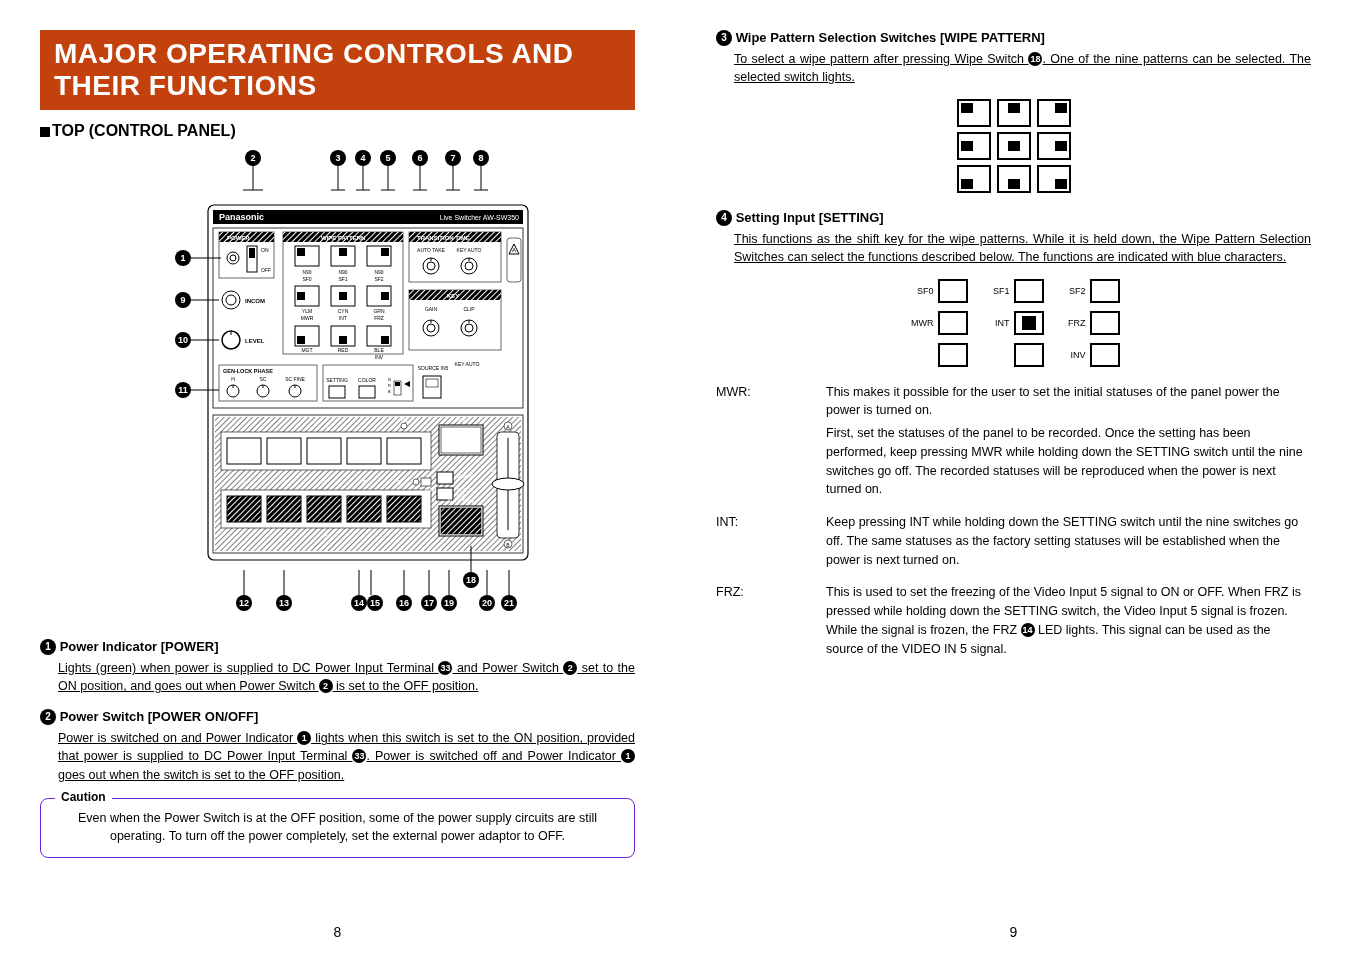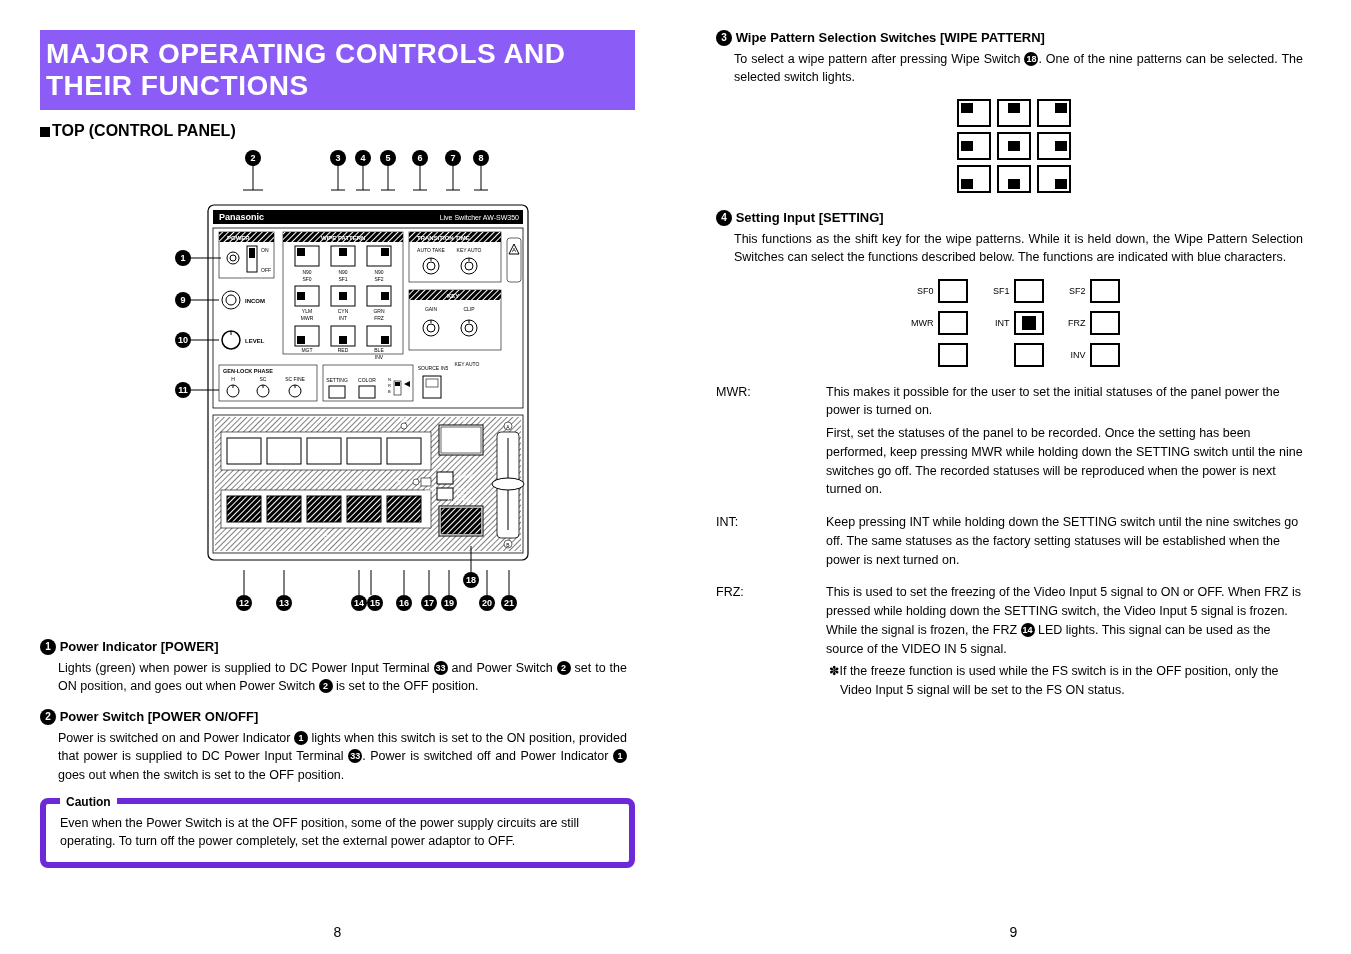--- a/index.html
+++ b/index.html
@@ -1,35 +1,35 @@
 <!DOCTYPE html>
 <html><head>
 <meta charset="utf-8">
 <style>
   * { box-sizing: border-box; margin: 0; padding: 0; }
   html, body { width: 1351px; height: 954px; background: #fff; font-family: Arial, Helvetica, sans-serif; color: #000; }
   .page { position: absolute; top: 0; width: 675px; height: 954px; padding: 30px 40px 20px 40px; }
   .page-left { left: 0; }
   .page-right { left: 676px; }
 
-  .title-bar { background: #8b5cf6; color: #fff; font-family: "Arial Narrow", Arial, sans-serif; font-stretch: condensed; font-size: 28px; letter-spacing: 0.5px; padding: 8px 6px; font-weight: 600; }
+  .title-bar { background: #c2410c; color: #fff; font-family: "Arial Narrow", Arial, sans-serif; font-stretch: condensed; font-size: 28px; letter-spacing: 0.5px; padding: 8px 14px; font-weight: 600; }
   .section-heading { font-weight: 700; font-size: 16px; margin: 12px 0 10px 0; }
   .sq { display:inline-block; width:10px; height:10px; background:#000; vertical-align: -1px; margin-right:2px;}
 
   .panel-illustration { position: relative; width: 430px; height: 465px; margin: 8px auto 24px auto; }
   .panel-svg { width:100%; height:100%; }
 
   .item-heading { font-weight:700; font-size:13px; margin-top:14px; }
-  .item-body { font-size:12.5px; line-height:1.45; margin: 4px 8px 0 18px; text-align: justify; }
+  .item-body { font-size:12.5px; line-height:1.45; margin: 4px 0 0 18px; text-align: justify; text-decoration: underline; }
   .circle-num { display:inline-block; width:14px; height:14px; border-radius:50%; background:#000; color:#fff; font-size:9px; line-height:14px; text-align:center; vertical-align:1px; font-weight:700; }
   .circle-num-large { width:16px; height:16px; font-size:10px; line-height:16px; }
 
-  .caution-box { border:6px solid #6d28d9; border-radius:8px; padding:10px 14px 12px 14px; margin:14px 0 0 0; position:relative; }
+  .caution-box { border:1px solid #6d28d9; border-radius:8px; padding:10px 14px 12px 14px; margin:14px 0 0 0; position:relative; }
   .caution-label { position:absolute; top:-9px; left:14px; background:#fff; padding:0 6px; font-weight:700; font-size:12px; }
-  .caution-text { font-size:12.5px; line-height:1.45; }
+  .caution-text { font-size:12.5px; line-height:1.45;text-align:center; }
 
   .page-number { position:absolute; bottom:14px; width:100%; left:0; text-align:center; font-size:14px; }
 
   .wipe-grid { width:120px; margin: 10px auto 12px auto; }
   .wipe-grid svg { display:block; }
 
   .setting-grid { width:230px; margin: 12px auto 16px auto; font-size:10px; }
   .setting-row { display:flex; justify-content:center; gap:16px; margin-bottom:8px; align-items:center;}
   .setting-cell { display:flex; align-items:center; gap:4px;}
   .setting-box { width:30px; height:24px; border:2px solid #000; display:inline-flex; align-items:center; justify-content:center;}
@@ -482,19 +482,18 @@
     <div class="def-row">
       <div class="def-term">INT:</div>
       <div class="def-body">
         <p>Keep pressing INT while holding down the SETTING switch until the nine switches go off. The same statuses as the factory setting statuses will be established when the power is next turned on.</p>
       </div>
     </div>
     <div class="def-row">
       <div class="def-term">FRZ:</div>
       <div class="def-body">
         <p><span>This is used to set the freezing of the Video Input 5 signal to ON or OFF. When FRZ is pressed while holding down the SETTING switch, the Video Input 5 signal is frozen. While the signal is frozen, the FRZ </span><span class="circle-num">14</span><span> LED lights. This signal can be used as the source of the VIDEO IN 5 signal.</span></p>
-        <p class="note-indent">✽If the freeze function is used while the FS switch is in the OFF position, only the Video Input 5 signal will be set to the FS ON status.</p>
       </div>
     </div>
   </div>
 
   <div class="page-number">9</div>
 </div>
 
 </body></html>

